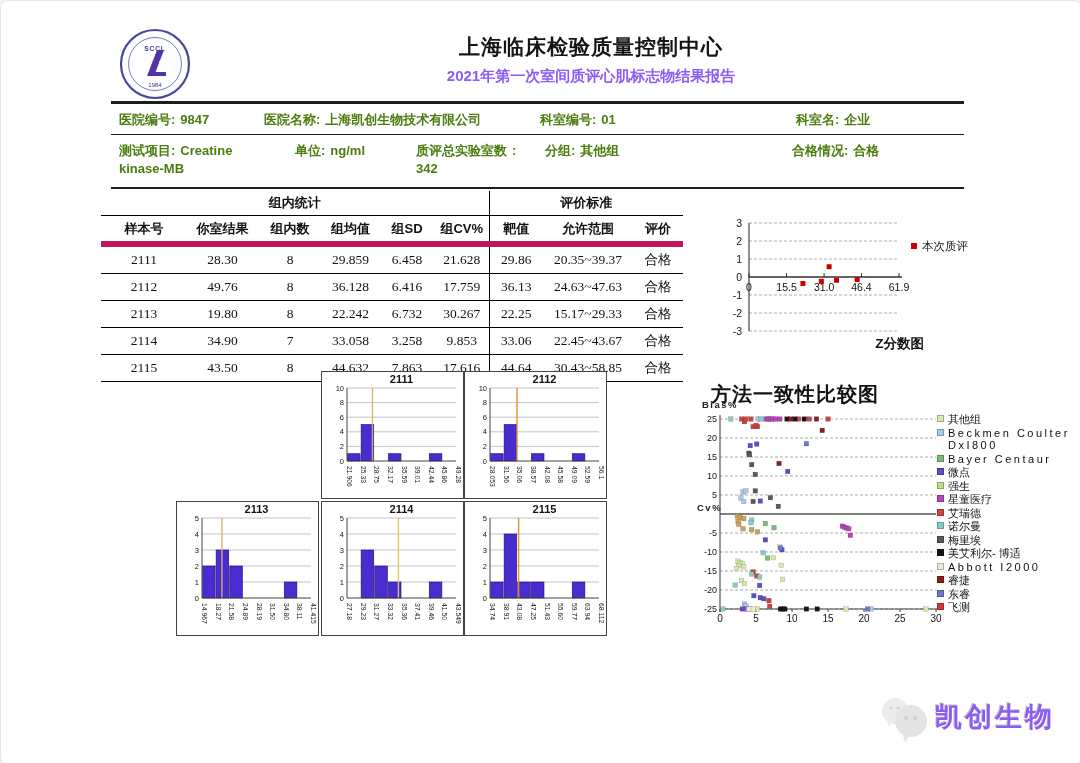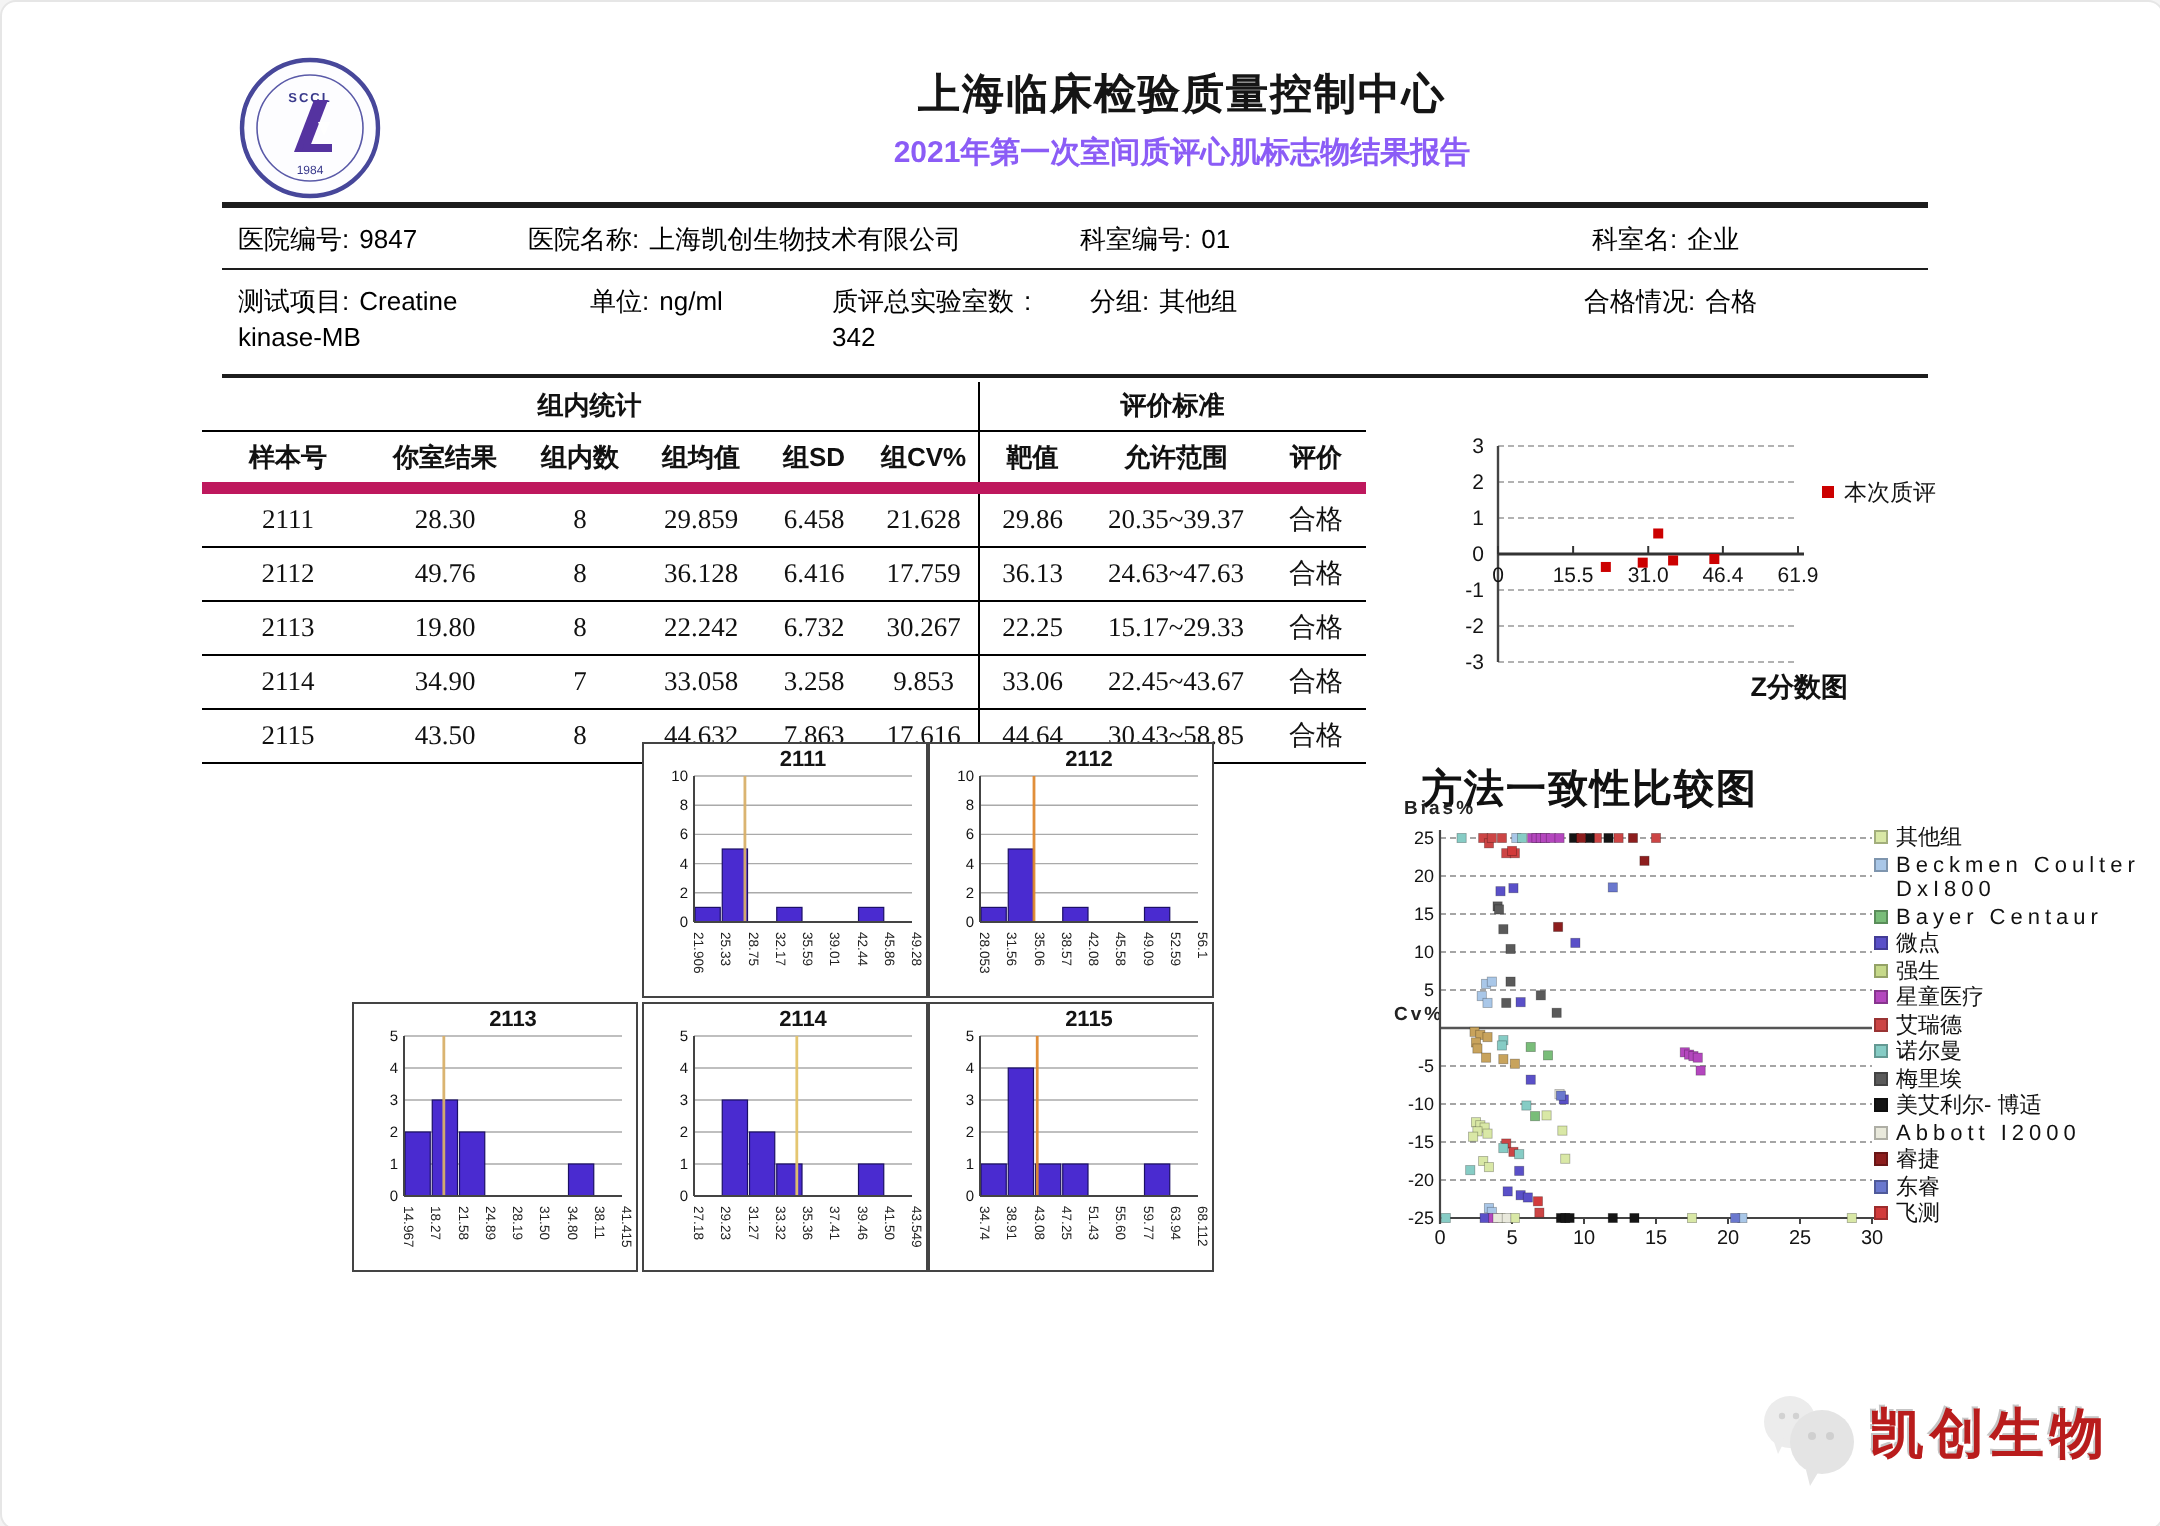--- a/index.html
+++ b/index.html
@@ -5,21 +5,21 @@
   html,body{margin:0;padding:0;background:#f4f4f4;}
   body{font-family:"Liberation Sans",sans-serif;color:#111;}
   .page{position:relative;width:1080px;height:763px;background:#ffffff;margin:0 auto;
         overflow:hidden;border:1px solid #e6e6e6;border-radius:8px;}
   .abs{position:absolute;}
   .hline{position:absolute;left:110px;width:853px;background:#1d1d1d;}
   .main-title{position:absolute;left:230px;width:720px;top:32px;text-align:center;
               font-size:21px;font-weight:700;color:#151515;letter-spacing:1px;}
   .sub-title{position:absolute;left:230px;width:720px;top:66px;text-align:center;
              font-size:15px;font-weight:700;color:#8b5cf6;}
-  .ifield{position:absolute;font-size:13px;font-weight:400;color:#000000;line-height:18px;}
+  .ifield{position:absolute;font-size:13px;font-weight:700;color:#4d7c0f;line-height:18px;}
   .ifield .lb{margin-right:5px;}
   table.stats{position:absolute;left:100px;top:190px;width:582px;border-collapse:collapse;
               table-layout:fixed;text-align:center;}
   .stats th{font-weight:700;font-size:13px;padding:0;height:24px;}
   .stats tr.grow th{border-bottom:1.5px solid #000;}
   .stats tr.hrow th{border-bottom:6px solid #be185d;height:25px;}
   .stats tbody td{border-bottom:1.5px solid #000;height:24px;
                   font-family:"Liberation Serif",serif;font-size:13.5px;}
   .stats .divL{border-left:1.5px solid #000;}
   .z-title{position:absolute;left:723px;top:334px;width:200px;text-align:right;
@@ -27,21 +27,21 @@
   .m-title{position:absolute;left:710px;top:380px;font-size:20px;font-weight:700;letter-spacing:1px;}
   .axis-lab{position:absolute;font-size:9.5px;font-weight:700;letter-spacing:1.5px;color:#222;}
   .freq{position:absolute;left:165px;top:372px;width:155px;font-size:13px;font-weight:700;
         line-height:21px;color:#111;}
   .hist-box{position:absolute;}
   .mlegend{position:absolute;left:936px;top:412px;width:142px;font-size:11px;line-height:12.5px;}
   .lg-item{display:flex;align-items:flex-start;margin-bottom:1px;}
   .sw{flex:0 0 auto;width:7px;height:7px;margin:2px 4px 0 0;border:1px solid rgba(0,0,0,.25);box-sizing:border-box;}
   .lg-txt.latin{letter-spacing:2.5px;word-break:break-all;}
   .watermark{position:absolute;left:872px;top:688px;width:205px;height:62px;}
-  .wm-text{position:absolute;left:62px;top:10px;font-size:27px;font-weight:700;color:#b91c1c;
+  .wm-text{position:absolute;left:62px;top:10px;font-size:27px;font-weight:700;color:#8b5cf6;
            letter-spacing:3px;text-shadow:1px 1px 0 #ffffff,-1px -1px 0 #c6c6c6;}
 </style>
 </head>
 <body>
 
 <div class="page">
 
   <svg class="abs" style="left:117px;top:26px" width="74" height="74" viewBox="0 0 74 74">
     <circle cx="37" cy="37" r="34" fill="#fdfdff" stroke="#47479a" stroke-width="2.2"></circle>
     <circle cx="37" cy="37" r="26.5" fill="none" stroke="#5a5aa8" stroke-width="0.8"></circle>

